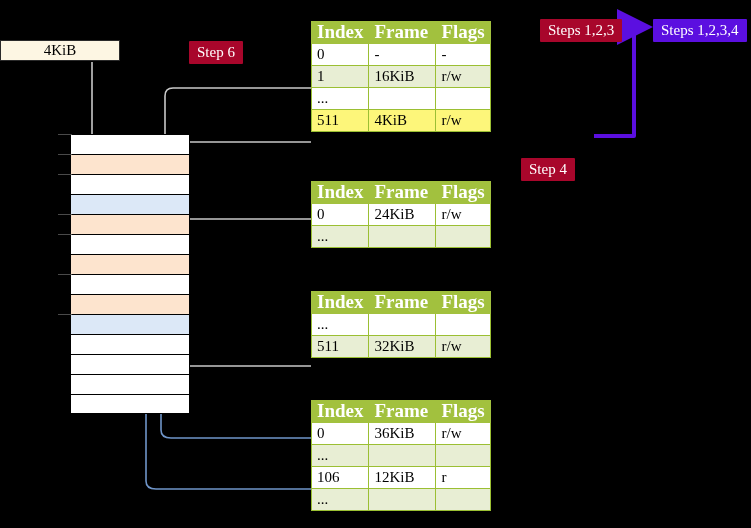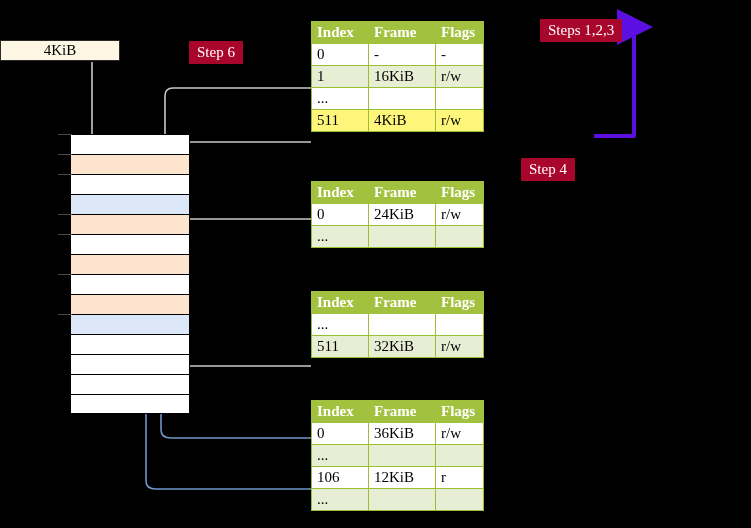--- a/index.html
+++ b/index.html
@@ -63,21 +63,21 @@
     font-weight:normal;
     height:22px;
     box-sizing:border-box;
     vertical-align:middle;
     line-height:18px;
   }
   .ptable thead th{
     background:#a2c13e;
     color:#ffffff;
     font-weight:bold;
-    font-size:15px;
+    font-size:19px;
     border-color:#a2c13e;
   }
   .ptable tbody tr.alt td{background:#e8eed4;}
   .ptable tbody tr.white td{background:#ffffff;}
   .c-index{width:57px;}
   .c-frame{width:67px;}
   .c-flags{width:48px;}
   .hl{background:#fdf67a !important;}
 
   
@@ -157,20 +157,23 @@
   <div class="tick" style="left:58px;top:234px;width:14px;"></div>
   <div class="tick" style="left:58px;top:274px;width:14px;"></div>
   <div class="tick" style="left:58px;top:314px;width:14px;"></div>
 
   <div class="badge badge-red" style="left:189px;top:41px;">
     <span>Step 6</span>
   </div>
   <div class="badge badge-red" style="left:512px;top:19px;margin-left:28px;">
     <span>Steps 1,2,3</span>
   </div>
+  <div class="badge badge-purple" style="left:653px;top:19px;">
+    <span>Steps 1,2,3,4</span>
+  </div>
   <div class="badge badge-red" style="left:521px;top:158px;">
     <span>Step 4</span>
   </div>
 
   <table class="ptable" style="left:311px;top:21px;">
     <thead>
       <tr>
         <th class="c-index">Index</th>
         <th class="c-frame">Frame</th>
         <th class="c-flags">Flags</th>

